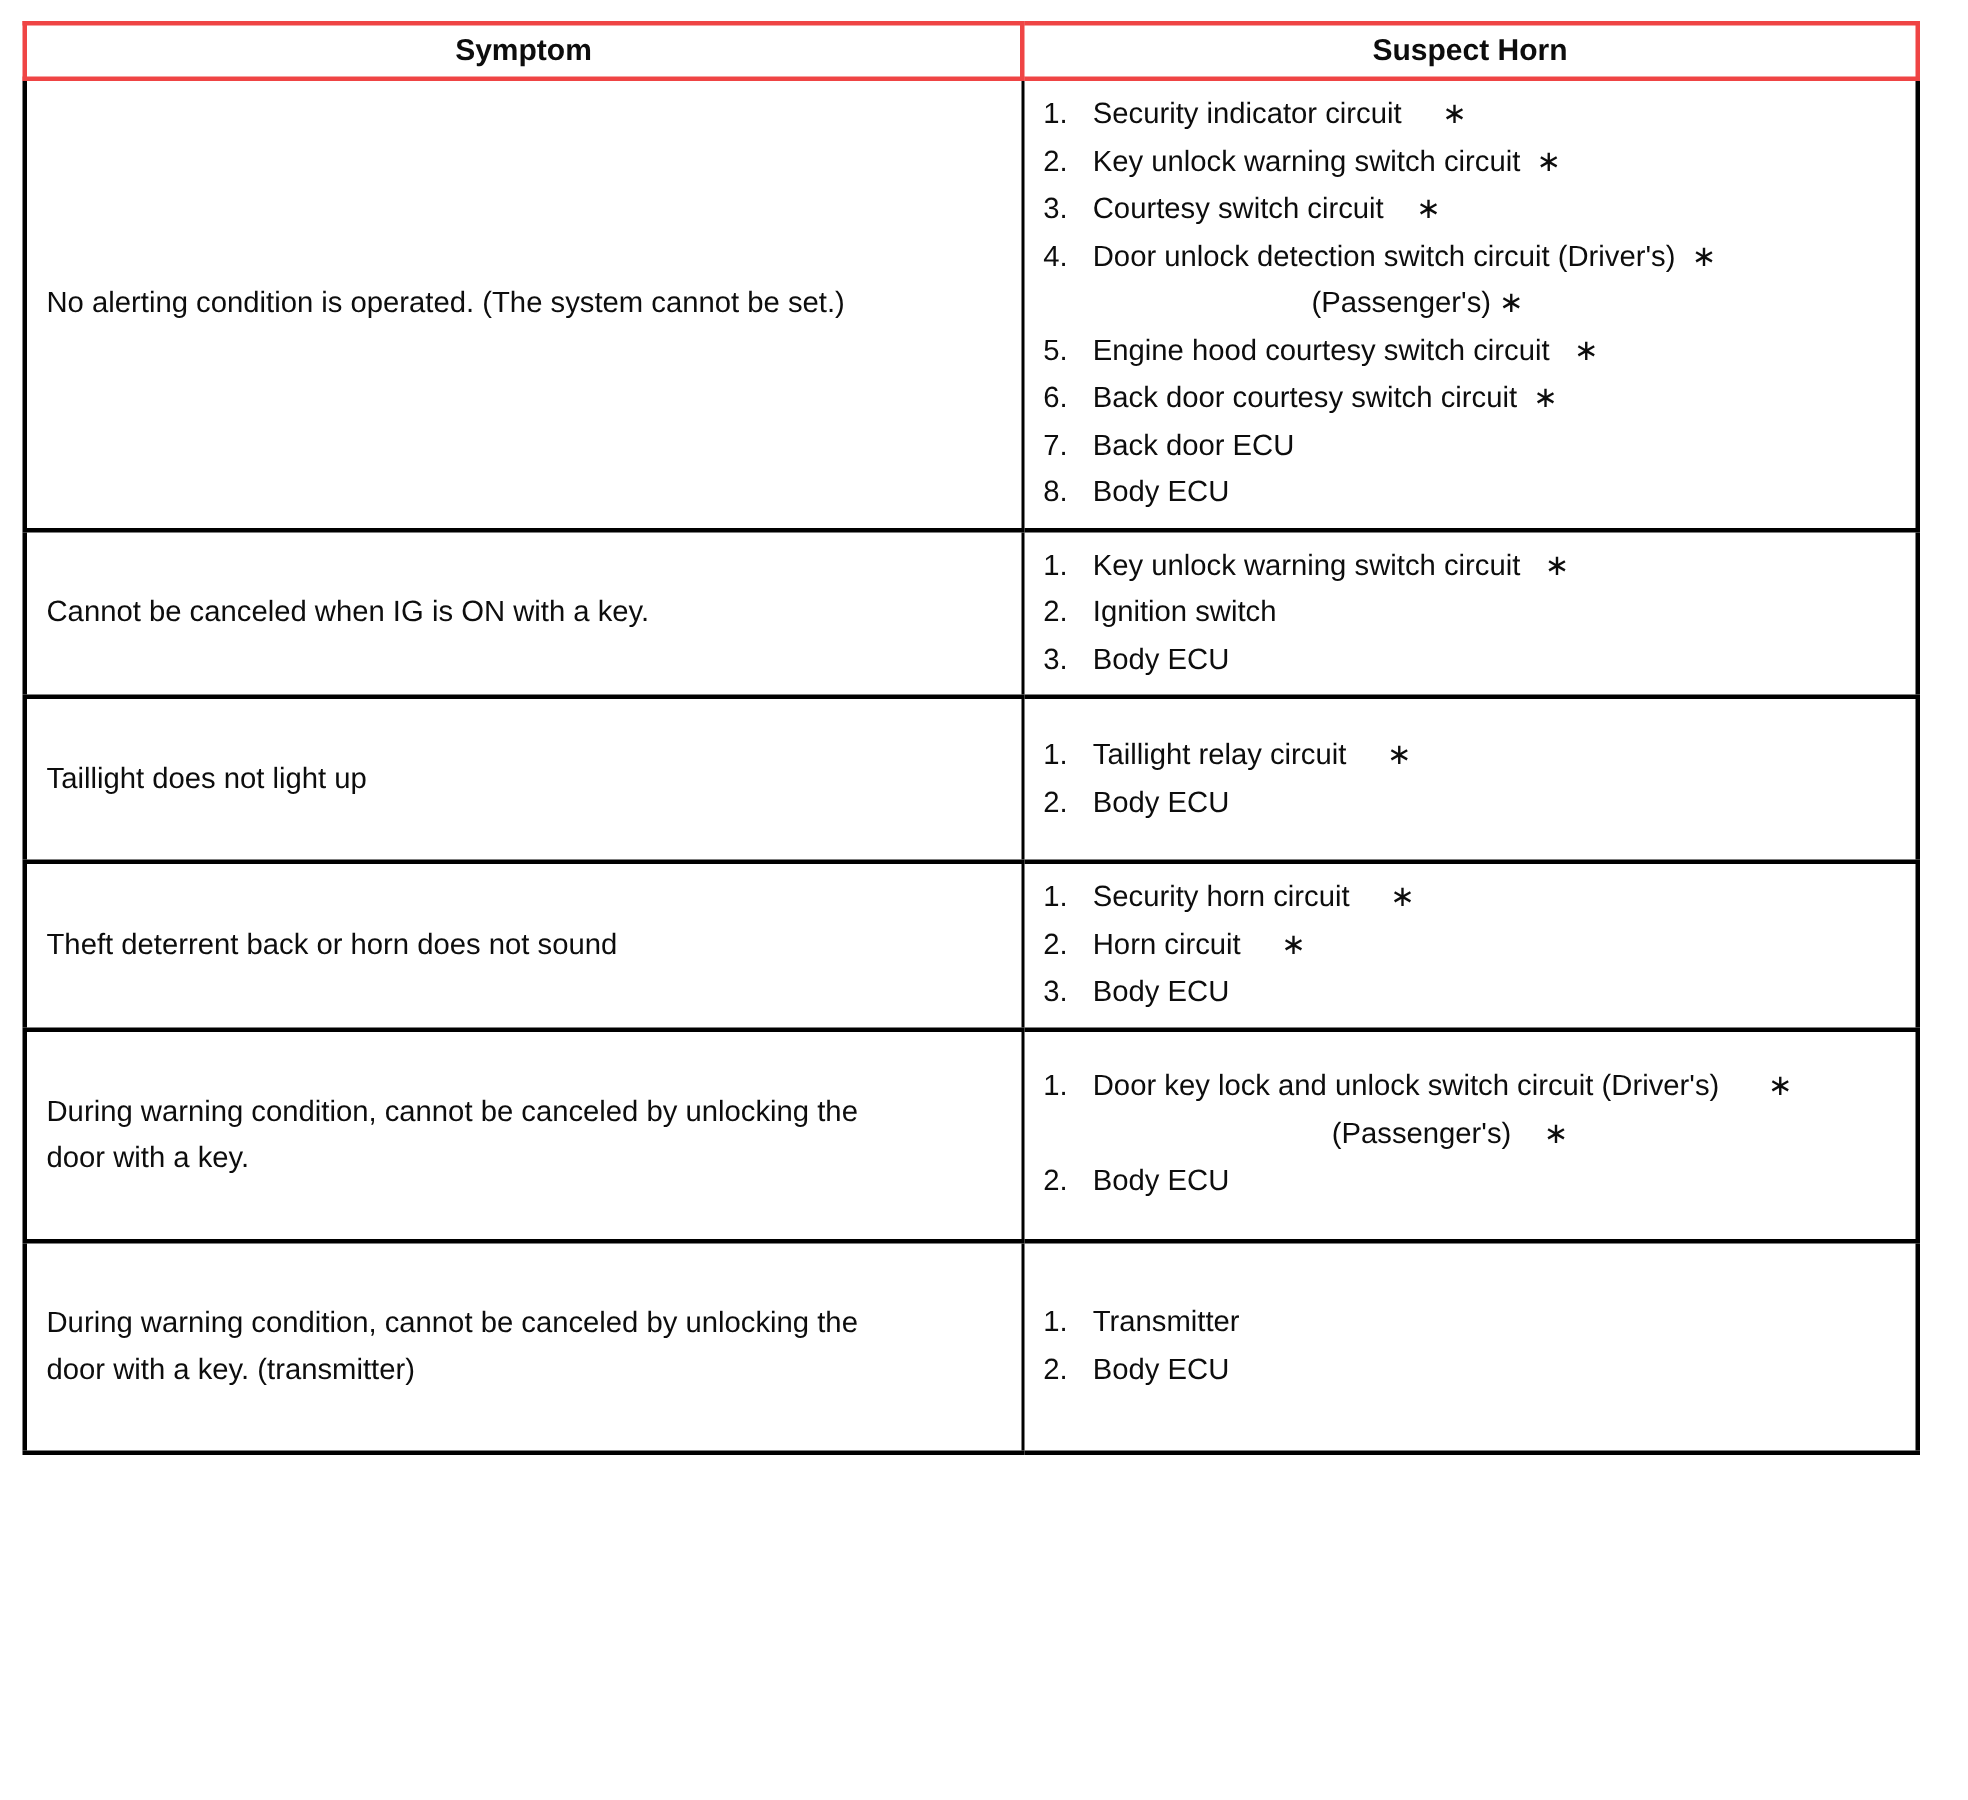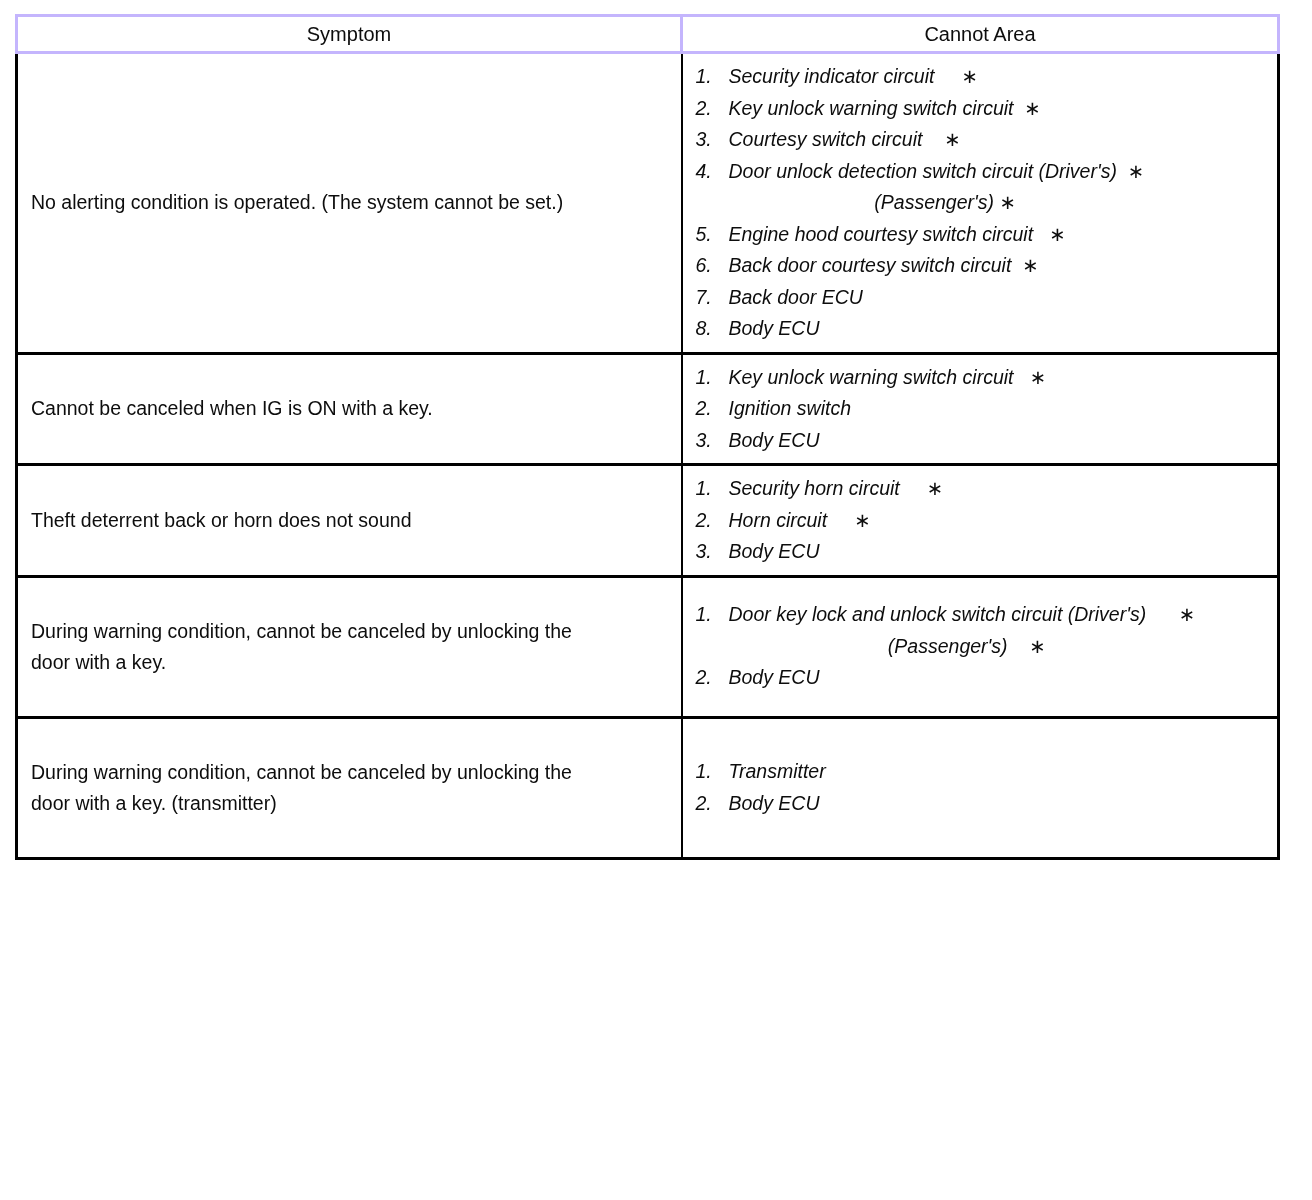--- a/index.html
+++ b/index.html
@@ -17,22 +17,22 @@
     width: 1312px;
     padding: 14px 35px 0 15px;
   }
   table.diag {
     border-collapse: collapse;
     width: 1262px;
     table-layout: fixed;
     border: 3px solid #000;
   }
   table.diag th {
-    border: 3px solid #c4b5fd;
-    font-weight: normal;
+    border: 3px solid #ef4444;
+    font-weight: bold;
     font-size: 20px;
     text-align: center;
     height: 34px;
     padding: 0;
     background: #fff;
   }
   table.diag td {
     border-top: 3px solid #000;
     border-bottom: 3px solid #000;
     border-left: 2px solid #000;
@@ -42,21 +42,20 @@
     background: #fff;
   }
   td.symptom-cell {
     padding: 7px 12px 7px 13px;
     line-height: 31px;
     white-space: pre-line;
   }
   td.suspect-cell {
     padding: 7px 12px 7px 13px;
     line-height: 31.5px;
-    font-style: italic;
   }
   .symptom-text { white-space: pre-line; }
   .suspect-item { display: block; }
   .suspect-item .num {
     display: inline-block;
     width: 33px;
   }
   .suspect-item.cont-right {
     text-align: center;
   }
@@ -66,21 +65,21 @@
 
 <div class="page">
   <table class="diag">
     <colgroup>
       <col style="width: 665px;">
       <col style="width: 597px;">
     </colgroup>
     <thead>
       <tr>
         <th>Symptom</th>
-        <th>Cannot Area</th>
+        <th>Suspect Horn</th>
       </tr>
     </thead>
     <tbody id="table-body">
   <tr>
     <td class="symptom-cell">
       <div class="symptom-text">No alerting condition is operated. (The system cannot be set.)</div>
     </td>
     <td class="suspect-cell">
             <div class="suspect-item"><span class="num">1.</span><span class="txt">Security indicator circuit&nbsp;&nbsp;&nbsp;&nbsp;&nbsp;∗</span></div>
             <div class="suspect-item"><span class="num">2.</span><span class="txt">Key unlock warning switch circuit&nbsp;&nbsp;∗</span></div>
@@ -100,20 +99,29 @@
     </td>
     <td class="suspect-cell">
             <div class="suspect-item"><span class="num">1.</span><span class="txt">Key unlock warning switch circuit&nbsp;&nbsp;&nbsp;∗</span></div>
             <div class="suspect-item"><span class="num">2.</span><span class="txt">Ignition switch</span></div>
             <div class="suspect-item"><span class="num">3.</span><span class="txt">Body ECU</span></div>
           </td>
   </tr>
 
 
 
+  <tr>
+    <td class="symptom-cell">
+      <div class="symptom-text">Taillight does not light up</div>
+    </td>
+    <td class="suspect-cell">
+            <div class="suspect-item"><span class="num">1.</span><span class="txt">Taillight relay circuit&nbsp;&nbsp;&nbsp;&nbsp;&nbsp;∗</span></div>
+            <div class="suspect-item"><span class="num">2.</span><span class="txt">Body ECU</span></div>
+          </td>
+  </tr>
 
   <tr>
     <td class="symptom-cell">
       <div class="symptom-text">Theft deterrent back or horn does not sound</div>
     </td>
     <td class="suspect-cell">
             <div class="suspect-item"><span class="num">1.</span><span class="txt">Security horn circuit&nbsp;&nbsp;&nbsp;&nbsp;&nbsp;∗</span></div>
             <div class="suspect-item"><span class="num">2.</span><span class="txt">Horn circuit&nbsp;&nbsp;&nbsp;&nbsp;&nbsp;∗</span></div>
             <div class="suspect-item"><span class="num">3.</span><span class="txt">Body ECU</span></div>
           </td>

